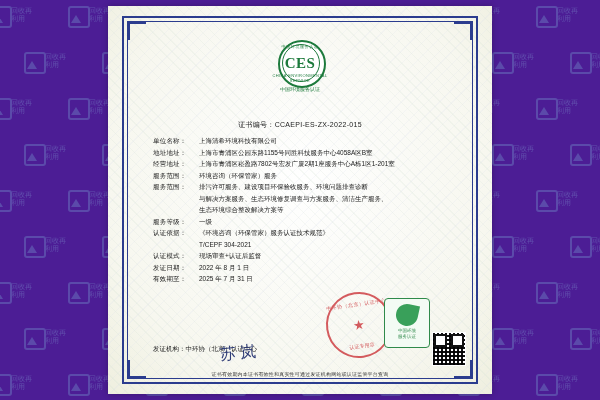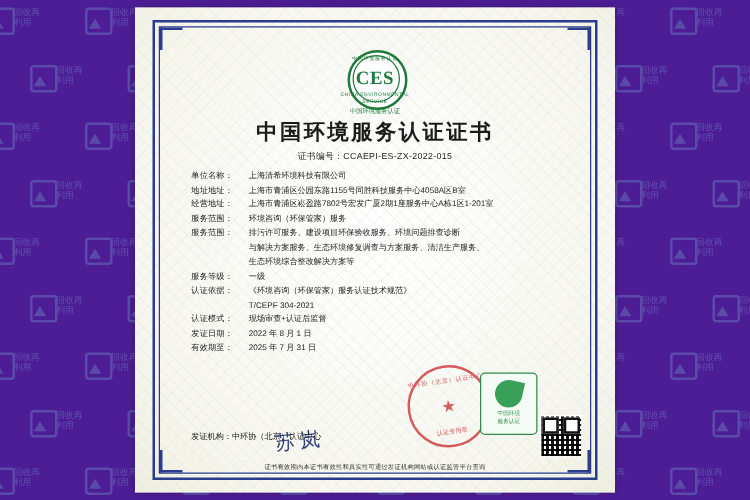--- a/index.html
+++ b/index.html
@@ -706,21 +706,20 @@
       <div class="logo">
         <div class="ring"></div>
         <div class="ring2"></div>
         <div class="arc-top">中国环境服务认证</div>
         <div class="ces">CES</div>
         <div class="arc-bottom">CHINA ENVIRONMENTAL SERVICE</div>
         <div class="sub">中国环境服务认证</div>
       </div>
     </div>
 
-    <div class="cert-title">中国环境服务认证证书</div>
 
     <div class="cert-no">
       <span>证书编号：</span><span>CCAEPI-ES-ZX-2022-015</span>
     </div>
 
     <div class="body">
       <div class="row">
         <div class="lab">单位名称：</div>
         <div class="val">上海清希环境科技有限公司</div>
       </div>

